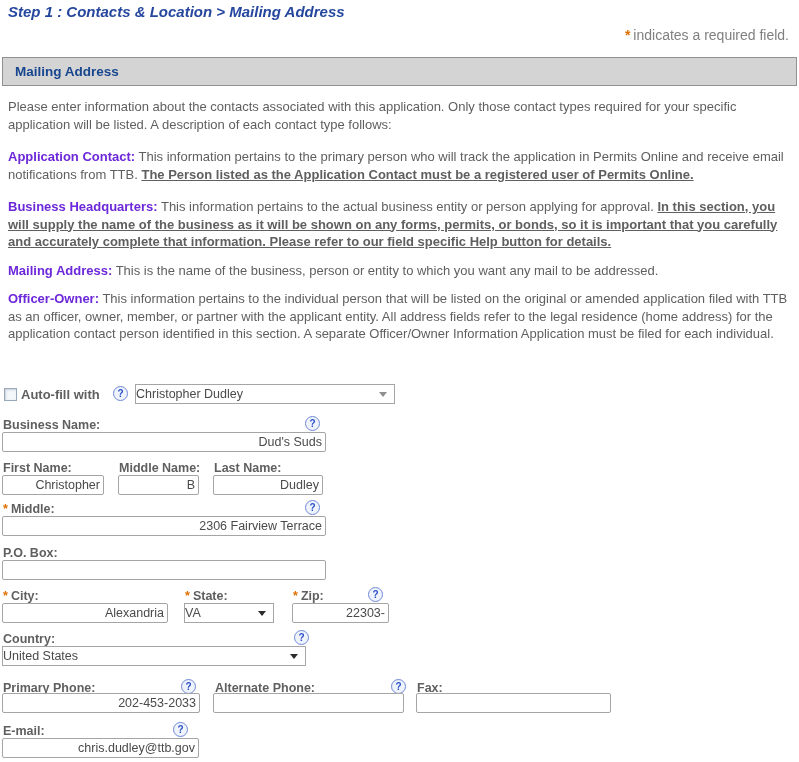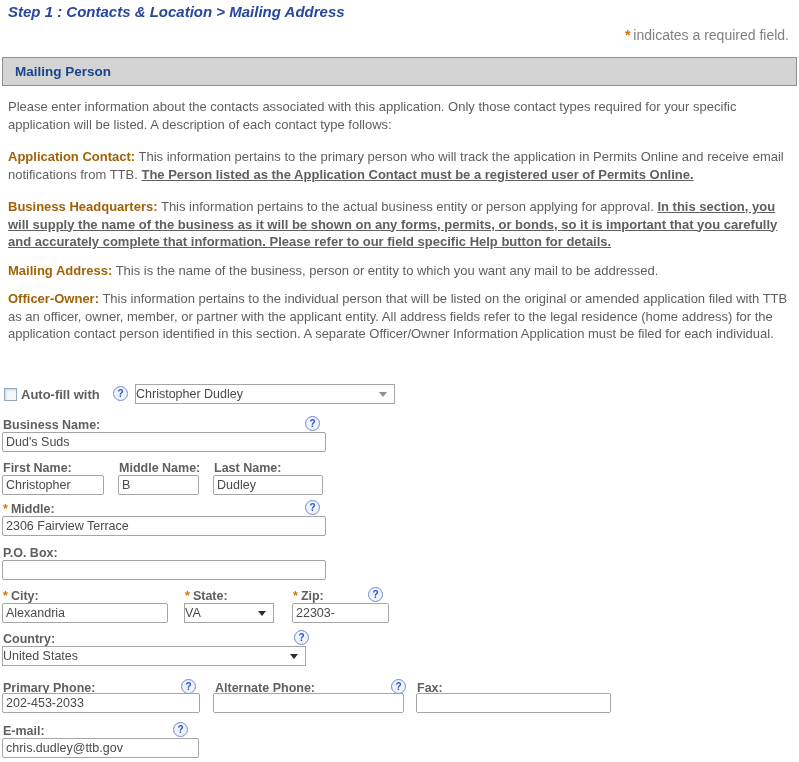--- a/index.html
+++ b/index.html
@@ -12,28 +12,28 @@
     font-style:italic; color:#26479e; white-space:nowrap;
   }
   .reqnote { position:absolute; top:27px; right:10px; font-size:14px; color:#808080; }
   .star { color:#e07000; font-weight:bold; margin-right:3px; }
   .secbar {
     position:absolute; left:2px; top:57px; width:795px; height:29px; box-sizing:border-box;
     background:#d4d4d4; border:1px solid #919191; color:#17468f; font-weight:bold;
     font-size:13.5px; line-height:27px; padding-left:12px;
   }
   .p { position:absolute; left:8px; width:786px; font-size:13px; line-height:17.5px; color:#5f5f5f; }
-  .p b { color:#a16207; }
+  .p b { color:#6d28d9; }
   .emph { font-weight:bold; text-decoration:underline; }
   .form { position:absolute; left:0; top:383px; width:799px; height:379px; }
   .fl { position:absolute; font-size:12.5px; font-weight:bold; color:#5f5f5f; white-space:nowrap; }
   .ti {
     position:absolute; height:20px; box-sizing:border-box; border:1px solid #a5a5a5;
     border-radius:2px; font-family:"Liberation Sans",sans-serif; font-size:12.5px;
-    color:#4a4a4a; padding:0 3px; background:#fff; outline:none;
+    color:#4a4a4a; padding:0 3px; background:#fff; outline:none;text-align:right;
   }
   .sel {
     position:absolute; height:20px; box-sizing:border-box; border:1px solid #a5a5a5;
     background:#fff; font-size:12.5px; color:#4a4a4a; line-height:18px; 
     cursor:default;
   }
   .arr {
     position:absolute; right:7px; top:7px; width:0; height:0;
     border-left:4px solid transparent; border-right:4px solid transparent;
     border-top:5px solid #2b2b2b;
@@ -50,21 +50,21 @@
     box-shadow:inset 1px 1px 2px rgba(120,140,160,.35); cursor:pointer;
   }
 </style>
 </head>
 <body>
 
 <div class="title">Step 1 : Contacts &amp; Location &gt; Mailing Address</div>
 
 <div class="reqnote"><span class="star">*</span><span>indicates a required field.</span></div>
 
-<div class="secbar">Mailing Person</div>
+<div class="secbar">Mailing Address</div>
 
 <div class="p" style="top:98px"><span>Please enter information about the contacts associated with this application.  Only those contact types required for your specific application will be listed.  A description of each contact type follows:</span></div>
 
 <div class="p" style="top:148px"><b>Application Contact:</b> <span>This information pertains to the primary person who will track the application in Permits Online and receive email notifications from TTB.</span> <span class="emph">The Person listed as the Application Contact must be a registered user of Permits Online.</span></div>
 
 <div class="p" style="top:198px"><b>Business Headquarters:</b> <span>This information pertains to the actual business entity or person applying for approval.</span> <span class="emph">In this section, you will supply the name of the business as it will be shown on any forms, permits, or bonds, so it is important that you carefully and accurately complete that information.  Please refer to our field specific Help button for details.</span></div>
 
 <div class="p" style="top:262px"><b>Mailing Address:</b> <span>This is the name of the business, person or entity to which you want any mail to be addressed.</span></div>
 
 <div class="p" style="top:290px"><b>Officer-Owner:</b> <span>This information pertains to the individual person that will be listed on the original or amended application filed with TTB as an officer, owner, member, or partner with the applicant entity.  All address fields refer to the legal residence (home address) for the application contact person identified in this section.  A separate Officer/Owner Information Application must be filed for each individual.</span></div>

